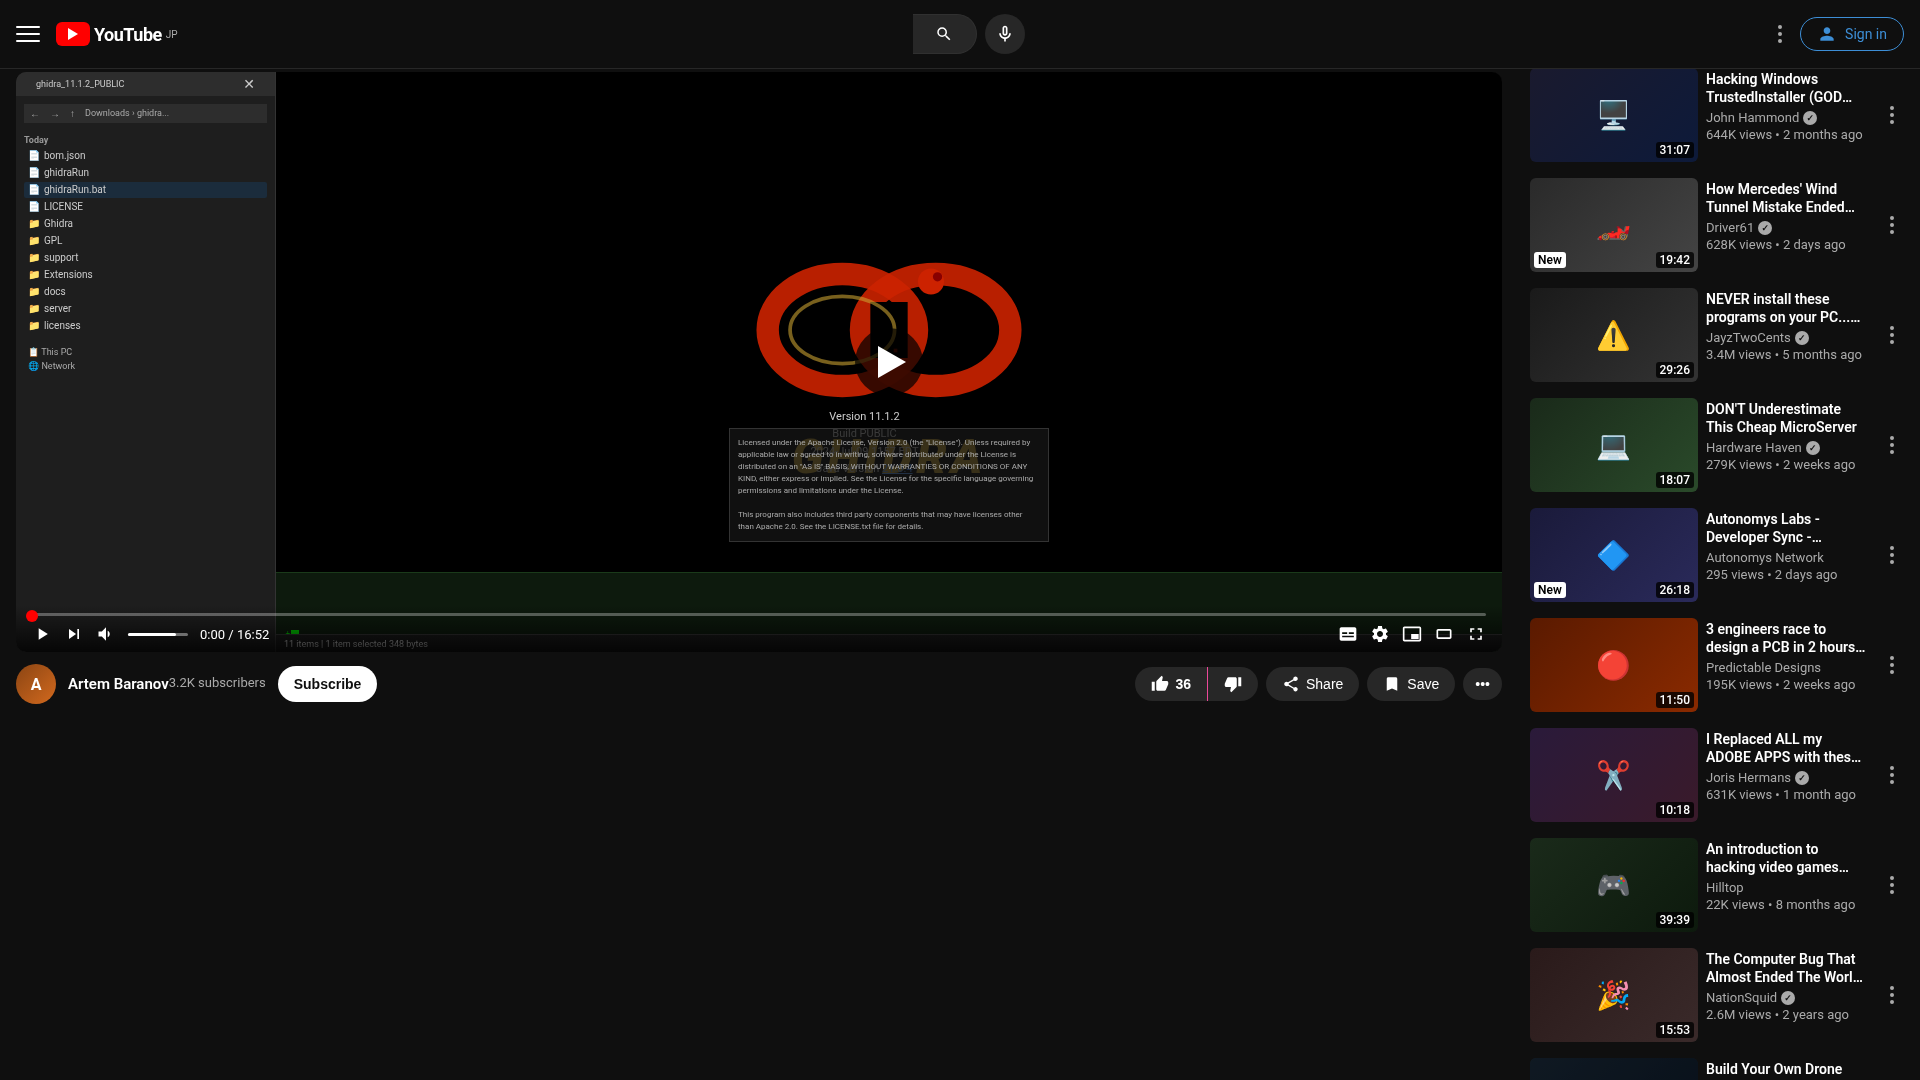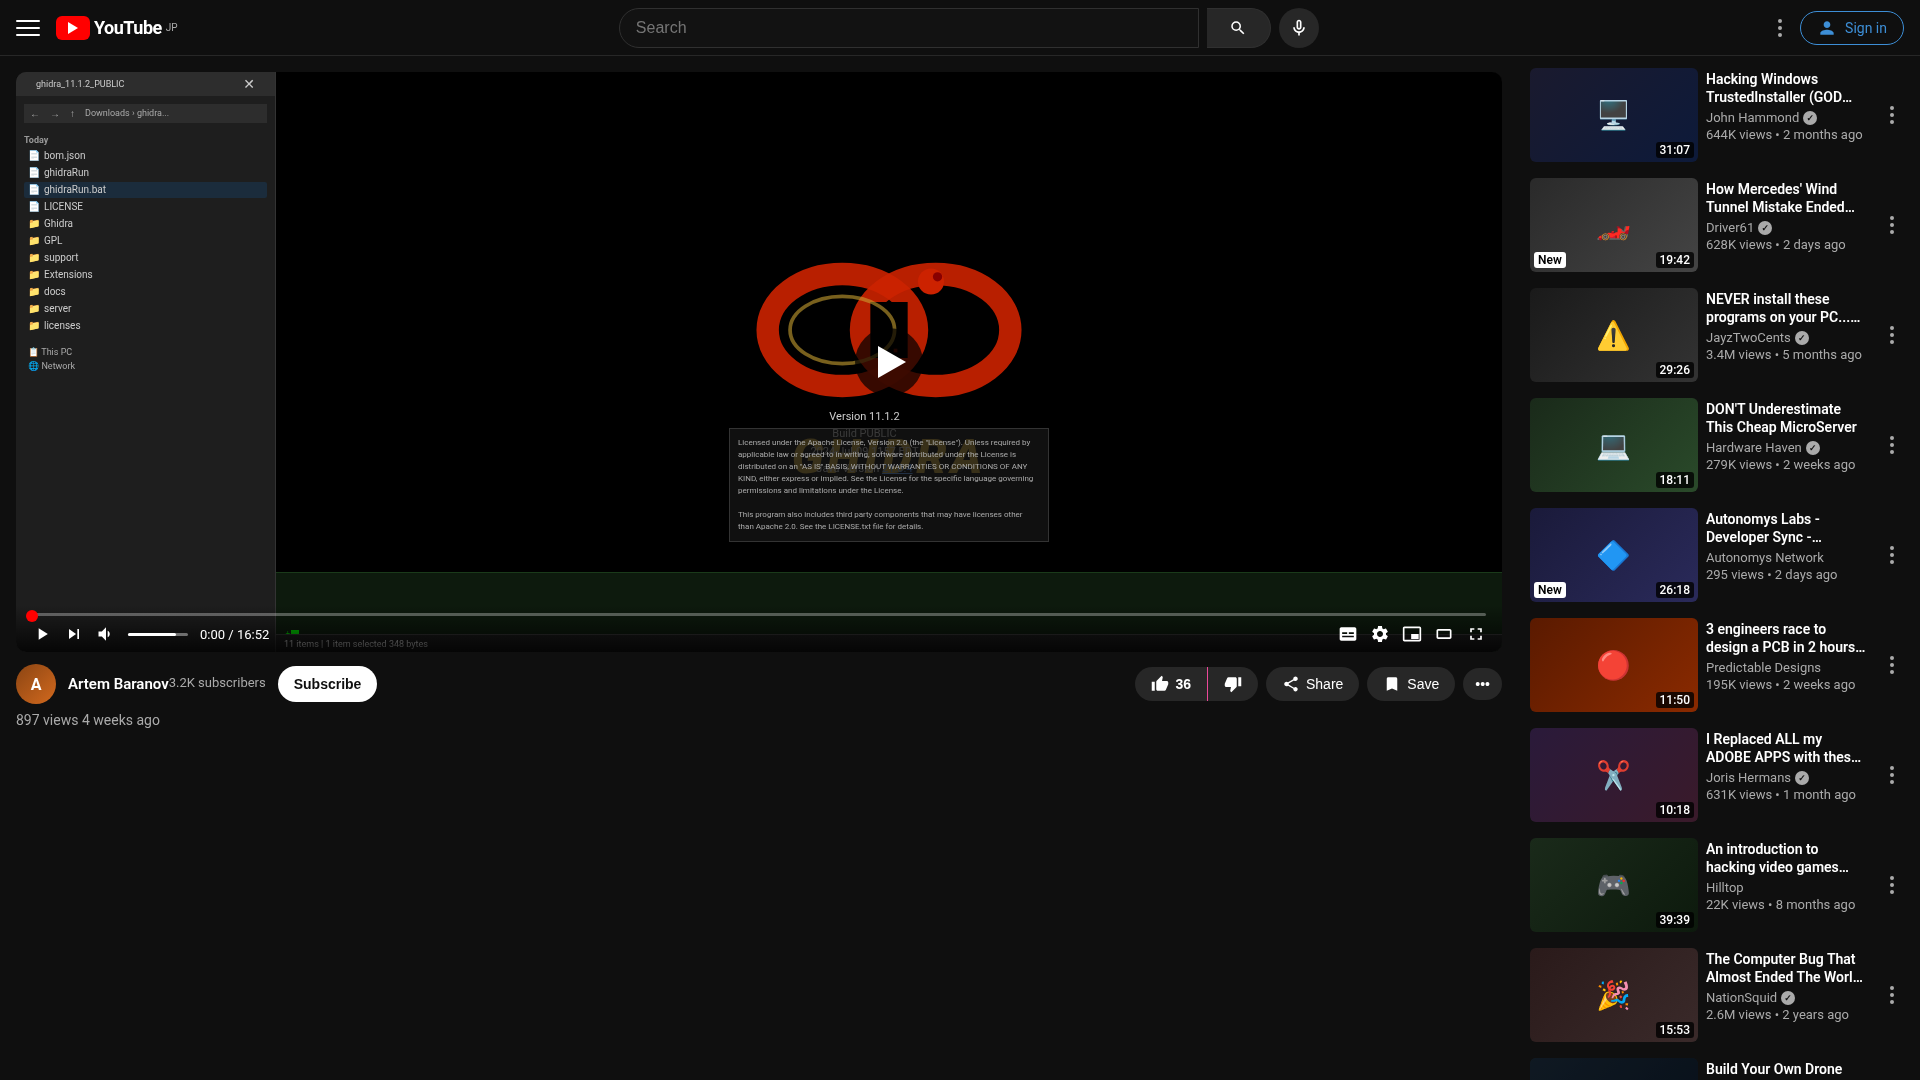--- a/index.html
+++ b/index.html
@@ -1,20 +1,20 @@
 <!DOCTYPE html>
 <html><head>
   <meta charset="utf-8">
   <style>
     * { margin: 0; padding: 0; box-sizing: border-box; }
     body { font-family: Roboto, Arial, sans-serif; background: #0f0f0f; color: #fff; width: 1920px; height: 1080px; overflow: hidden; display: flex; flex-direction: column; }
 
     
     .header {
-      display: flex; align-items: center; height: 56px;
+      display: flex; align-items: center; height: 69px;
       background: #0f0f0f; padding: 0 16px; position: fixed; top: 0; left: 0; right: 0; z-index: 100; border-bottom: 1px solid #272727;
     }
     .header-left { display: flex; align-items: center; gap: 16px; flex: 0 0 auto; }
     .hamburger { width: 24px; height: 24px; display: flex; flex-direction: column; justify-content: space-between; cursor: pointer; padding: 4px 0; }
     .hamburger span { display: block; height: 2px; background: #fff; border-radius: 2px; }
     .logo { display: flex; align-items: center; gap: 4px; cursor: pointer; }
     .logo-icon { width: 34px; height: 24px; background: red; border-radius: 6px; display: flex; align-items: center; justify-content: center; }
     .logo-icon::after { content: ''; border-left: 10px solid white; border-top: 6px solid transparent; border-bottom: 6px solid transparent; }
     .logo-text { font-size: 18px; font-weight: 700; color: #fff; letter-spacing: -0.5px; }
     .logo-country { font-size: 10px; color: #aaa; vertical-align: super; }
@@ -133,23 +133,20 @@
         <span></span>
     </div>
     <div class="logo">
       <div class="logo-icon"></div>
       <span class="logo-text">YouTube</span>
         <span class="logo-country">JP</span>
     </div>
   </div>
 
   <div class="header-center">
-    <div class="search-bar">
-      <input class="search-input" type="text" placeholder="Search" style="">
-    </div>
     <button class="search-btn">
       <svg width="18" height="18" viewBox="0 0 24 24">
         <path d="M15.5 14h-.79l-.28-.27A6.471 6.471 0 0 0 16 9.5 6.5 6.5 0 1 0 9.5 16c1.61 0 3.09-.59 4.23-1.57l.27.28v.79l5 4.99L20.49 19l-4.99-5zm-6 0C7.01 14 5 11.99 5 9.5S7.01 5 9.5 5 14 7.01 14 9.5 11.99 14 9.5 14z"></path>
       </svg>
     </button>
     <button class="mic-btn">
       <svg width="20" height="20" viewBox="0 0 24 24" fill="white">
         <path d="M12 14c1.66 0 3-1.34 3-3V5c0-1.66-1.34-3-3-3S9 3.34 9 5v6c0 1.66 1.34 3 3 3zm-1-9c0-.55.45-1 1-1s1 .45 1 1v6c0 .55-.45 1-1 1s-1-.45-1-1V5zm6 6c0 2.76-2.24 5-5 5s-5-2.24-5-5H5c0 3.53 2.61 6.43 6 6.92V21h2v-3.08c3.39-.49 6-3.39 6-6.92h-2z"></path>
       </svg>
     </button>
@@ -400,25 +397,20 @@
             <svg width="18" height="18" viewBox="0 0 24 24" fill="white">
                 <path d="M17 3H7c-1.1 0-1.99.9-1.99 2L5 21l7-3 7 3V5c0-1.1-.9-2-2-2z"></path>
               </svg>
             <span>Save</span>
           </button>
           <button class="action-btn" style="padding: 8px 12px;">
             <span>•••</span>
           </button>
         </div>
       </div>
-      <div class="video-stats">
-        <span>897 views</span>
-        <span>  </span>
-        <span>4 weeks ago</span>
-      </div>
     </div>
   </div>
 
   <div class="sidebar" id="sidebar-container">
 
     <div class="sidebar-item">
       <div class="thumb-container" style="background: linear-gradient(135deg, #1a1a2e, #0d1a3a);">
         <div style="position:absolute;inset:0;display:flex;align-items:center;justify-content:center;font-size:28px;">🖥️</div>
 
         <span class="thumb-duration">31:07</span>
@@ -486,21 +478,21 @@
             <span></span>
             <span></span>
           </div>
       </div>
     </div>
 
     <div class="sidebar-item">
       <div class="thumb-container" style="background: linear-gradient(135deg, #1a2a1a, #2a4a2a);">
         <div style="position:absolute;inset:0;display:flex;align-items:center;justify-content:center;font-size:28px;">💻</div>
 
-        <span class="thumb-duration">18:11</span>
+        <span class="thumb-duration">18:07</span>
 
       </div>
       <div class="sidebar-meta">
         <div class="sidebar-title">DON'T Underestimate This Cheap MicroServer</div>
         <div class="sidebar-channel">
           <span>Hardware Haven</span>
           <span class="verified-icon">✓</span>
         </div>
         <div class="sidebar-views">279K views • 2 weeks ago</div>
       </div>

